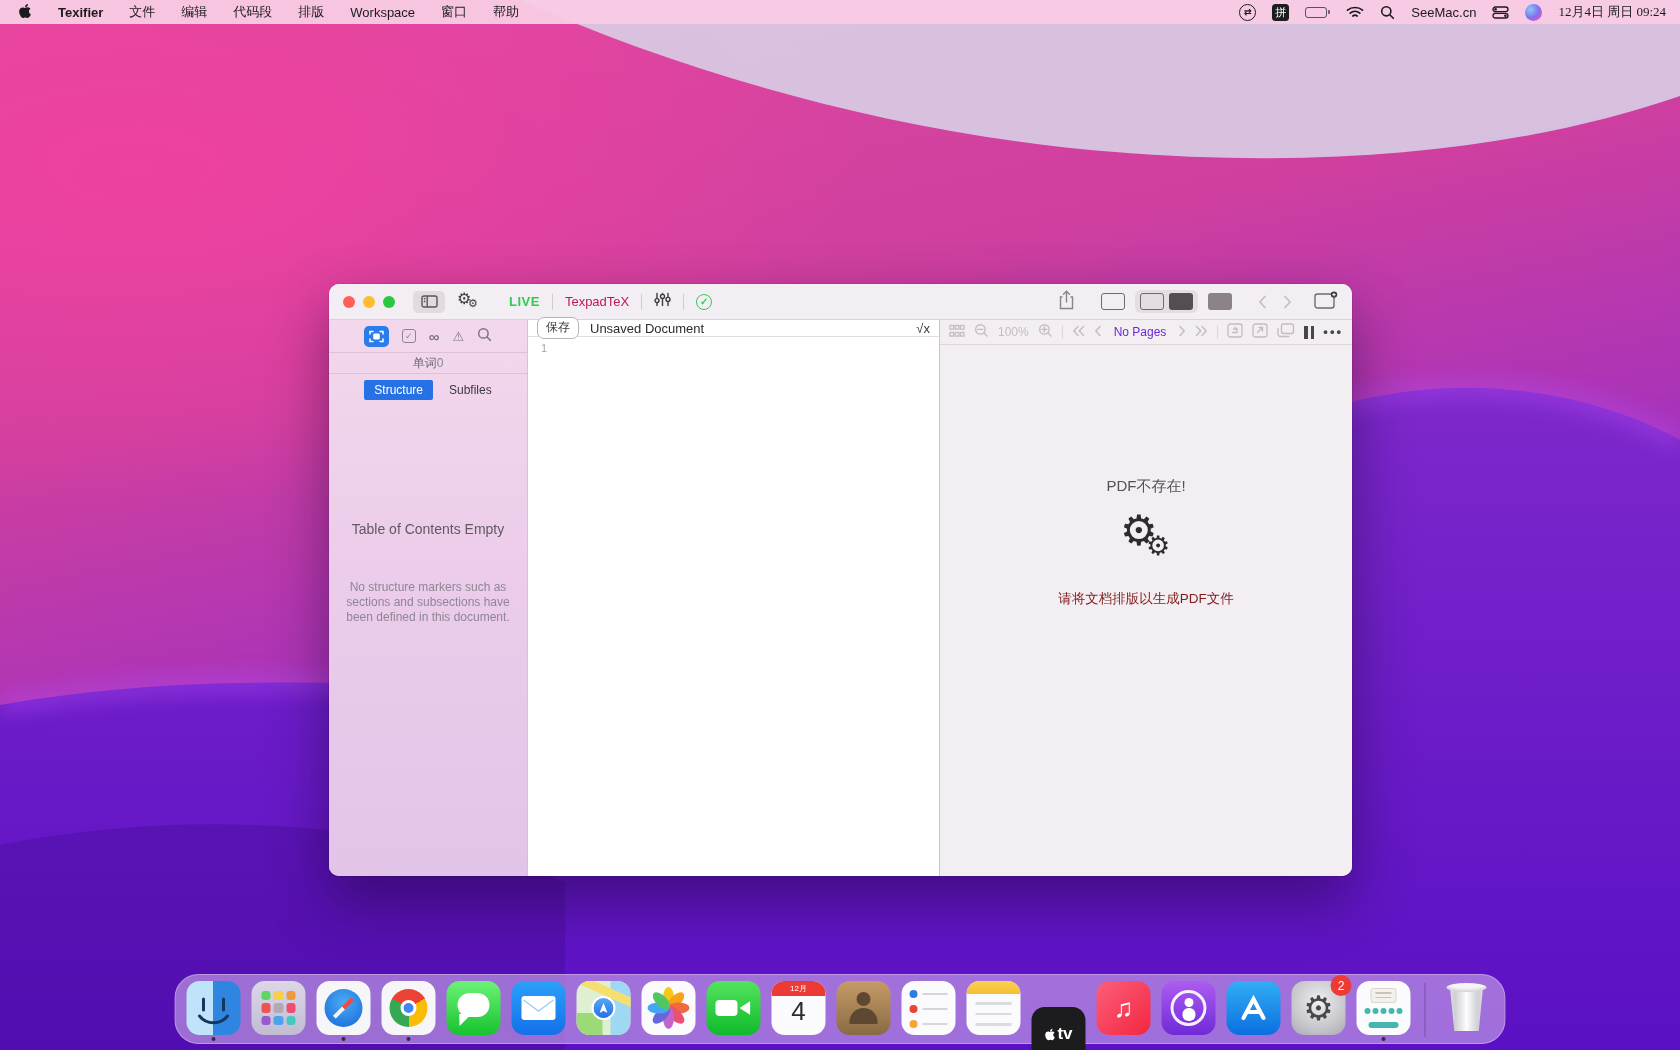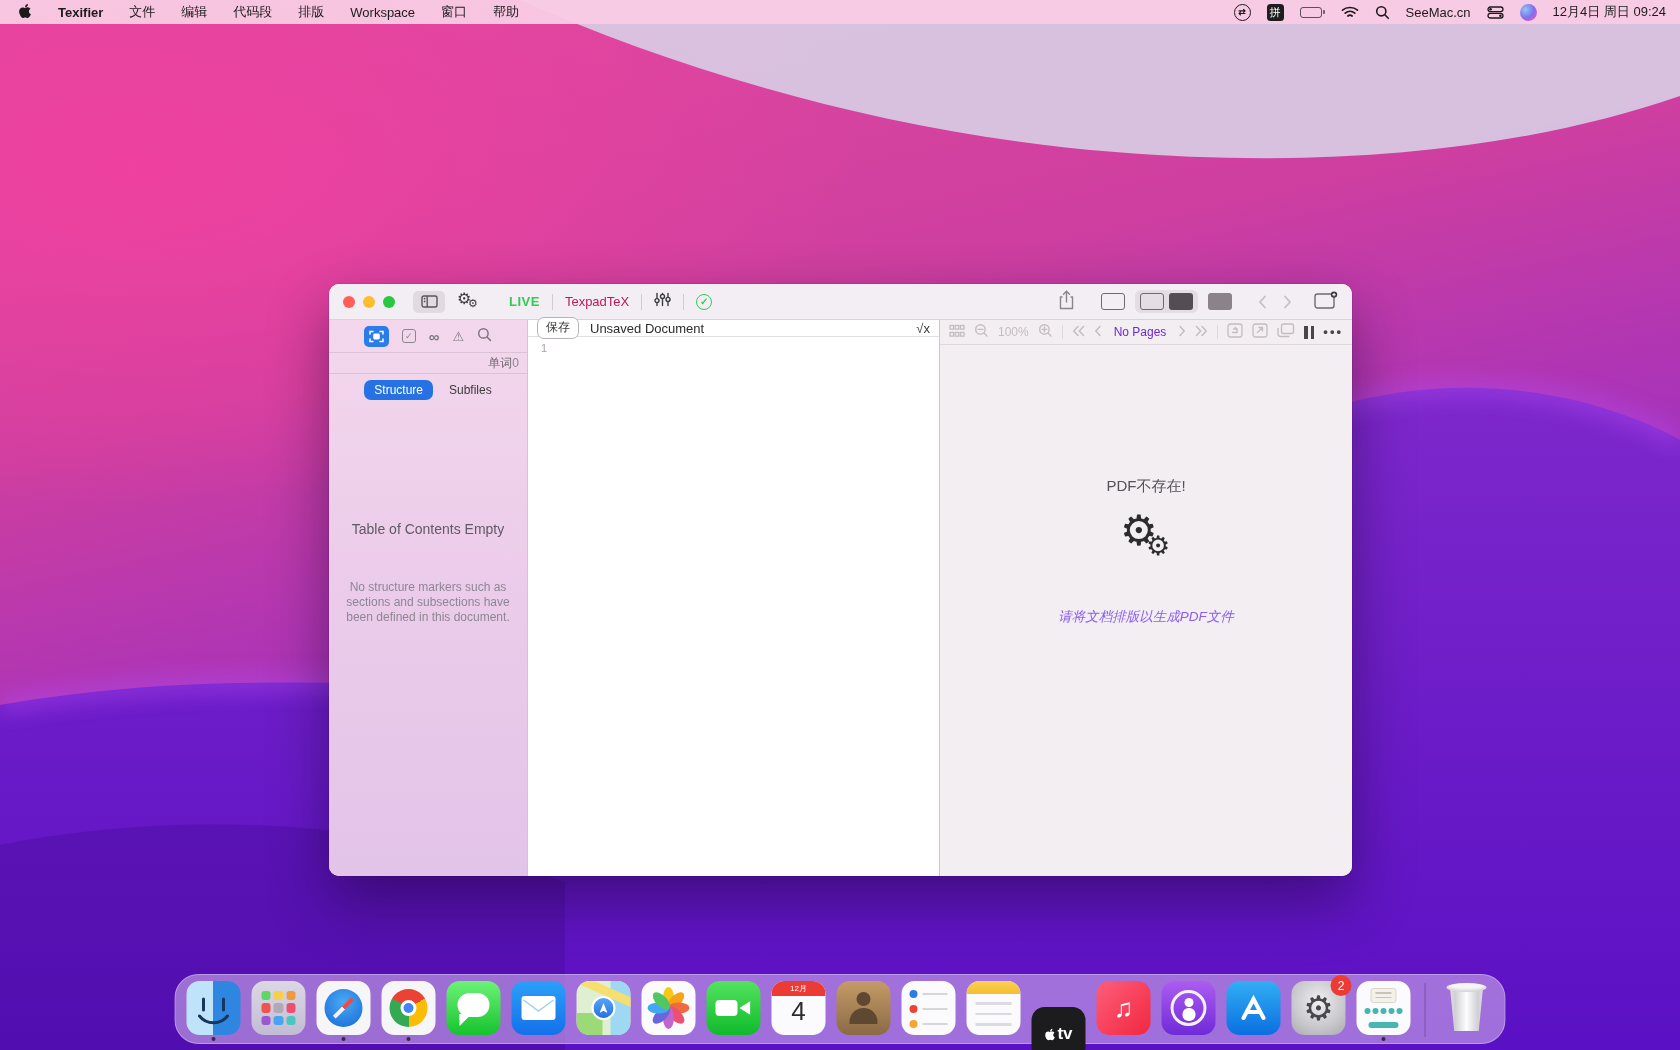--- a/index.html
+++ b/index.html
@@ -26,21 +26,21 @@
     display:flex;align-items:center;justify-content:center;font-size:9px;font-weight:bold;line-height:1;}
   .ime-badge{width:17px;height:17px;background:#1d1d1f;color:#fff;border-radius:3.5px;
     font-size:11px;display:flex;align-items:center;justify-content:center;}
   .battery{display:flex;align-items:center;}
   .battery .body{width:22px;height:11px;border:1px solid rgba(27,27,29,.7);border-radius:3px;padding:1px;}
   .battery .fill{width:50%;height:100%;background:#1b1b1d;border-radius:1.5px;}
   .battery .cap{width:2px;height:4px;background:rgba(27,27,29,.6);border-radius:0 1px 1px 0;margin-left:1px;}
   .siri{width:17px;height:17px;border-radius:50%;
     background:radial-gradient(circle at 32% 32%,#8ec8f2,#7f6ff0 52%,#e85ab0 85%);}
   .cc-icon svg,.wifi svg,.search-mb svg{display:block;}
-  .clock{white-space:nowrap;}
+  .clock{white-space:nowrap;font-family:Liberation Serif, serif;}
 
   
   .window{position:absolute;left:329px;top:284px;width:1023px;height:592px;border-radius:10px;
     overflow:hidden;box-shadow:0 25px 60px rgba(20,0,40,.45),0 0 0 .5px rgba(0,0,0,.15);z-index:10;
     background:#f3eef3;}
   .titlebar{position:absolute;left:0;top:0;right:0;height:36px;background:#f3eef3;
     display:flex;align-items:center;padding:0 14px;border-bottom:1px solid #d9d3d9;}
   .lights{display:flex;gap:8px;margin-right:18px;}
   .light{width:12px;height:12px;border-radius:50%;}
   .sidebar-toggle{width:32px;height:22px;border-radius:5px;background:#e1dbe1;
@@ -70,25 +70,25 @@
   .sidebar{width:199px;background:linear-gradient(180deg,#f3d8ec 0%,#ecccea 45%,#e3c4e9 100%);
     border-right:1px solid #cfc6d2;display:flex;flex-direction:column;}
   .sb-tools{height:32px;display:flex;align-items:center;justify-content:center;gap:13px;color:#7d777d;}
   .sb-btn-active{width:25px;height:21px;background:#2a7ceb;border-radius:5px;
     display:flex;align-items:center;justify-content:center;}
   .sb-checkbox{width:14px;height:14px;border:1.5px solid #8d878d;border-radius:3px;
     font-size:9px;display:flex;align-items:center;justify-content:center;color:#8d878d;}
   .sb-inf{font-size:15px;font-weight:bold;}
   .sb-warn{font-size:13px;}
   .wordrow{height:22px;border-top:1px solid rgba(0,0,0,.09);border-bottom:1px solid rgba(0,0,0,.09);
-    display:flex;align-items:center;justify-content:flex-end;padding:0 8px;
+    display:flex;align-items:center;justify-content:center;padding:0 8px;
     font-size:12px;color:#6e686e;}
   .wordrow .cnt{color:#8a848a;}
   .sb-tabs{height:32px;display:flex;align-items:center;justify-content:center;gap:16px;font-size:12px;}
-  .tab-pill{background:#2672e4;color:#fff;border-radius:7px;padding:3px 10px;}
+  .tab-pill{background:#2672e4;color:#fff;border-radius:2px;padding:3px 10px;}
   .tab-plain{color:#3a3a3c;}
   .sb-empty{margin-top:115px;text-align:center;padding:0 12px;}
   .sb-empty-title{font-size:14px;color:#5f5a63;}
   .sb-empty-msg{margin-top:43px;font-size:12px;line-height:15px;color:#8d8793;}
 
   .editor{width:412px;background:#fff;border-right:1px solid #cfc6d2;display:flex;flex-direction:column;}
   .ed-toolbar{height:17px;display:flex;align-items:center;padding:0 9px;gap:11px;
     border-bottom:1px solid #e2dde2;}
   .save-btn{border:1px solid #b9b3b9;border-radius:7px;font-size:12px;color:#3a3a3c;
     padding:1px 8px 2px;background:#fff;}
@@ -103,21 +103,21 @@
   .pdf-sep{width:1px;height:14px;background:#ddd7dc;}
   .pages-label{flex:1;text-align:center;color:#6d28d9;}
   .pause-icon{display:flex;gap:3px;}
   .pause-icon i{display:block;width:3.5px;height:13px;background:#4a454a;}
   .dots-icon{letter-spacing:2px;color:#4a454a;font-weight:bold;font-size:13px;line-height:0;}
   .pdf-missing{display:flex;flex-direction:column;align-items:center;justify-content:flex-end;}
   .pdf-missing-title{margin-top:132px;font-size:15px;color:#55505a;}
   .pdf-gears{position:relative;width:60px;height:56px;margin-top:18px;color:#2c2c2f;}
   .pdf-gears .g1{position:absolute;left:4px;top:-8px;font-size:42px;}
   .pdf-gears .g2{position:absolute;left:30px;top:16px;font-size:27px;}
-  .pdf-missing-msg{margin-top:38px;font-size:13.5px;color:#8b5cf6;font-style:italic;}
+  .pdf-missing-msg{margin-top:20px;font-size:13.5px;color:#7f1d1d;}
 
   
   .dock{position:absolute;left:50%;transform:translateX(-50%);bottom:6px;height:70px;
     background:rgba(216,189,239,.55);border:1px solid rgba(255,255,255,.30);border-radius:24px;
     display:flex;align-items:flex-start;gap:9px;padding:6px 10px 0;z-index:40;}
   .ditem{display:flex;flex-direction:column;align-items:center;width:56px;}
   .dk{width:54px;height:54px;border-radius:13px;position:relative;overflow:hidden;flex:none;}
   .dot{width:4px;height:4px;border-radius:50%;background:#332b3e;margin-top:2px;}
   .dot.off{visibility:hidden;}
   .dock-sep{width:1px;height:54px;background:rgba(60,40,90,.4);margin:2px 4px 0;}

